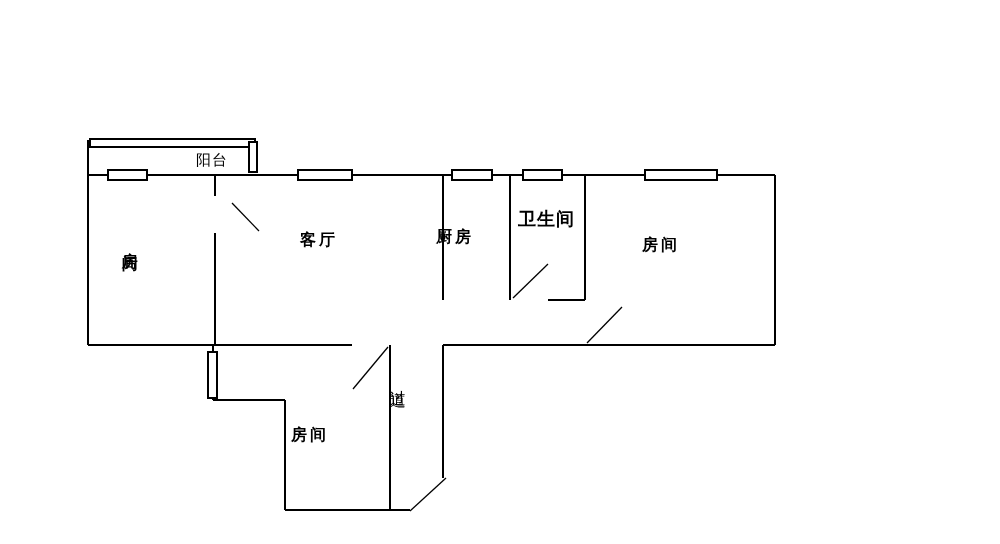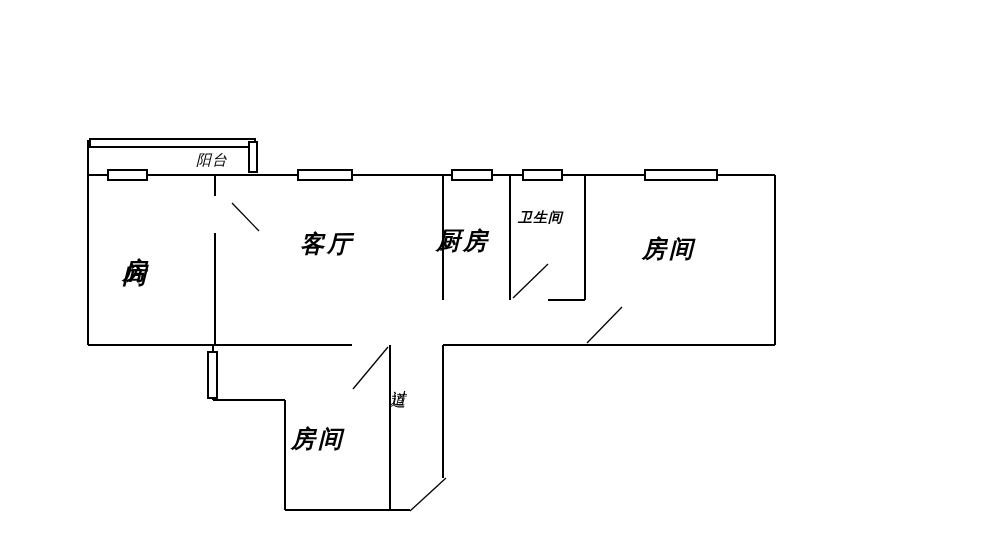--- a/index.html
+++ b/index.html
@@ -1,25 +1,25 @@
 <!DOCTYPE html>
 <html><head>
 <meta charset="utf-8">
 <style>
   html,body{margin:0;padding:0;background:#ffffff;}
   #stage{
     position:relative;width:1000px;height:544px;background:#ffffff;
-    font-family:"DejaVu Sans",sans-serif;overflow:hidden;font-style:italic;
+    font-family:"DejaVu Sans",sans-serif;overflow:hidden;
   }
   #plan-svg{position:absolute;left:0;top:0;}
   .room-label{
-    position:absolute;color:#000;font-weight:700;font-size:24px;
+    position:absolute;color:#000;font-weight:700;font-size:16px;
     letter-spacing:3px;white-space:nowrap;line-height:1.05;
   }
-  .room-label.small{font-size:14px;letter-spacing:1px;}
+  .room-label.small{font-size:18px;letter-spacing:1px;}
   .room-label.thin{font-weight:400;font-size:15px;letter-spacing:1px;}
   .vertical{writing-mode:vertical-rl;text-orientation:upright;letter-spacing:4px;}
 </style>
 </head>
 <body>
 
 <div id="stage">
 
   <svg id="plan-svg" width="1000" height="544" viewBox="0 0 1000 544">
 

